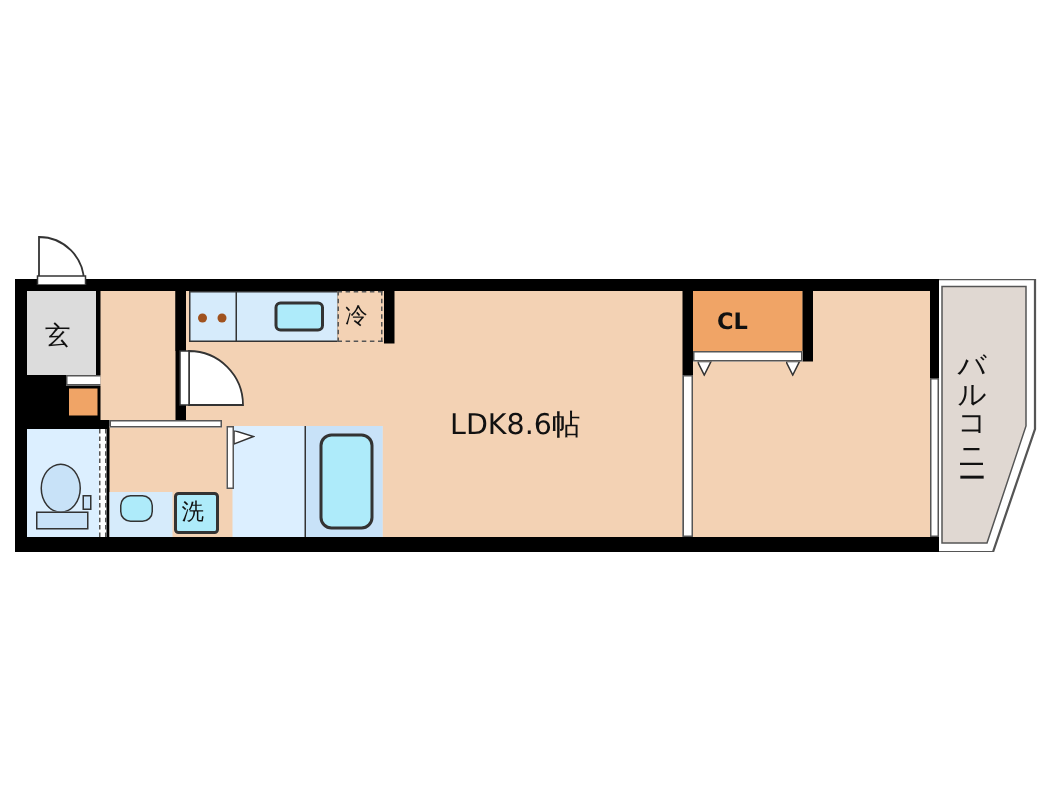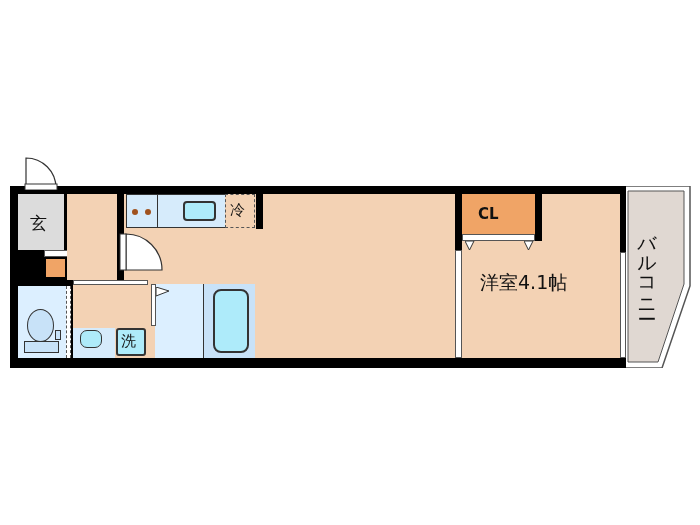--- a/index.html
+++ b/index.html
@@ -68,30 +68,30 @@
   <div class="abs tub" style="left:80px;top:330px;width:22px;height:18px;border-radius:7px;border-width:1.5px;"></div>
   <div class="abs" style="left:116px;top:328px;width:30px;height:28px;background:#AEEBFA;border:2px solid #333;border-radius:3px;"></div>
   <div class="label" style="left:121px;top:332px;font-size:15px;">洗</div>
 
   <div class="abs" style="left:18px;top:286px;width:48px;height:72px;background:#DCEFFF;"></div>
   <div class="abs" style="left:66px;top:286px;width:5px;height:72px;background:#fff;border-left:1px dashed #555;border-right:1px dashed #555;"></div>
   <div class="abs" style="left:27px;top:309px;width:27px;height:33px;border-radius:50%;background:#C8E2F8;border:1.5px solid #333;"></div>
   <div class="abs" style="left:24px;top:341px;width:35px;height:12px;background:#C8E2F8;border:1.5px solid #333;"></div>
   <div class="abs" style="left:55px;top:330px;width:6px;height:10px;background:#C8E2F8;border:1px solid #333;"></div>
 
+  <div class="label" style="left:300px;top:270px;font-size:19px;">LDK8.6帖</div>
 
   <div class="abs room" style="left:462px;top:194px;width:158px;height:164px;"></div>
   <div class="abs" style="left:462px;top:194px;width:73px;height:40px;background:#F0A466;"></div>
   <div class="wall" style="left:535px;top:194px;width:7px;height:47px;"></div>
   <div class="abs" style="left:462px;top:234px;width:73px;height:7px;background:#fff;border:1px solid #555;"></div>
   <svg class="abs" style="left:465px;top:241px;" width="10" height="10">
       <polygon points="0,0 9,0 4.5,9" fill="#fff" stroke="#333" stroke-width="1"></polygon>
     </svg>
   <svg class="abs" style="left:524px;top:241px;" width="10" height="10">
       <polygon points="0,0 9,0 4.5,9" fill="#fff" stroke="#333" stroke-width="1"></polygon>
     </svg>
   <div class="label" style="left:478px;top:205px;font-size:15px;font-weight:bold;">CL</div>
-  <div class="label" style="left:480px;top:270px;font-size:19px;">洋室4.1帖</div>
 
   <div class="abs" style="left:455px;top:250px;width:7px;height:108px;background:#fff;border:1px solid #555;"></div>
 
   <div class="abs" style="left:620px;top:252px;width:6px;height:106px;background:#fff;border:1px solid #555;"></div>
 </div>
 
 </body></html>

